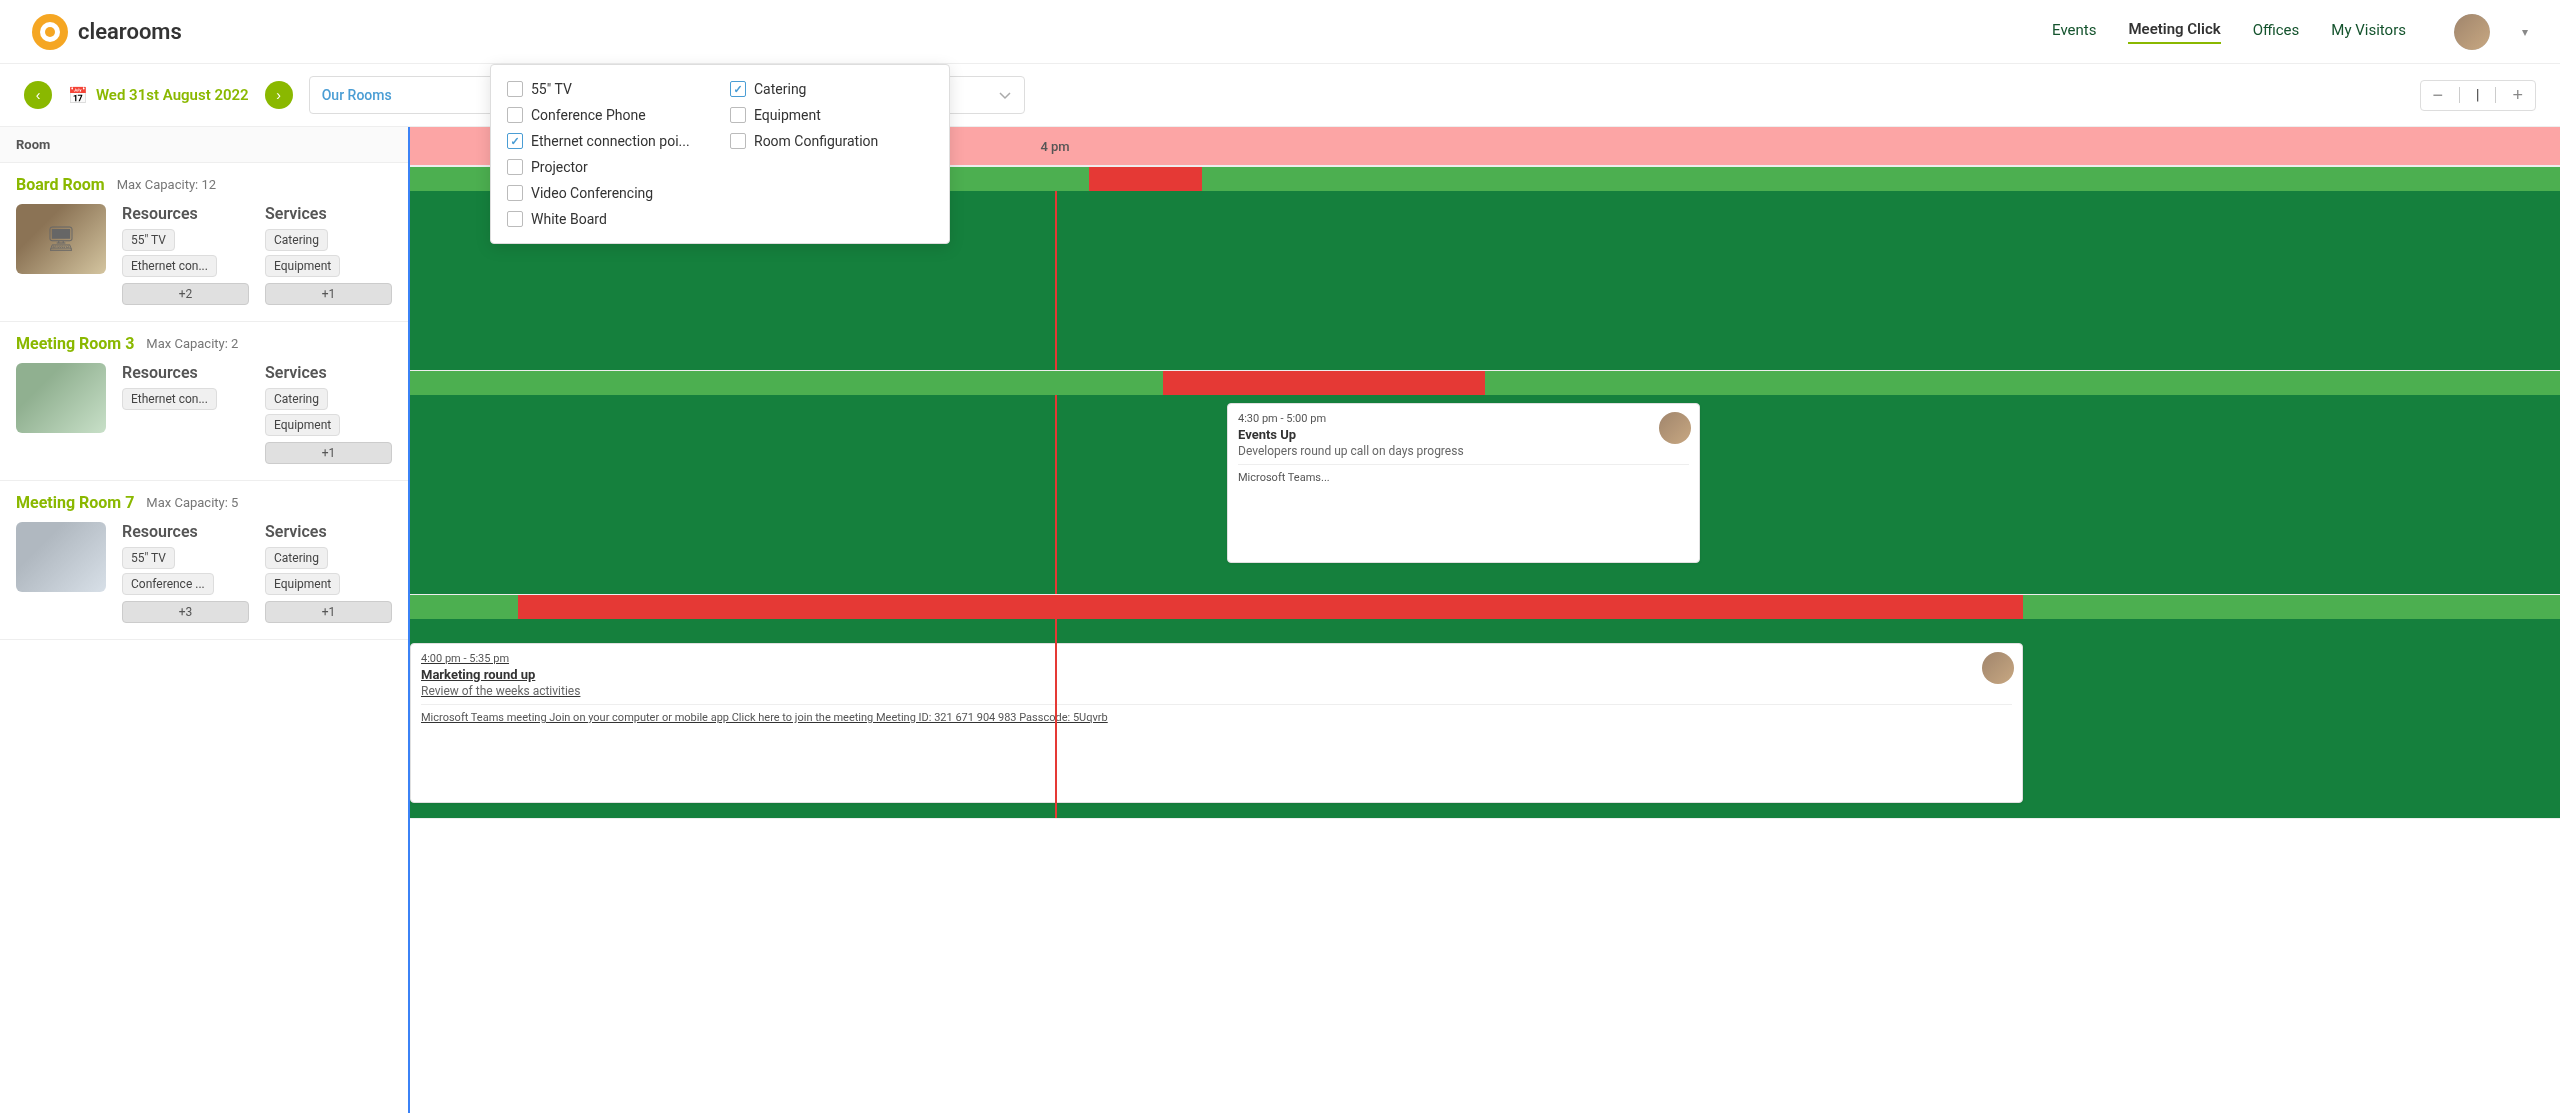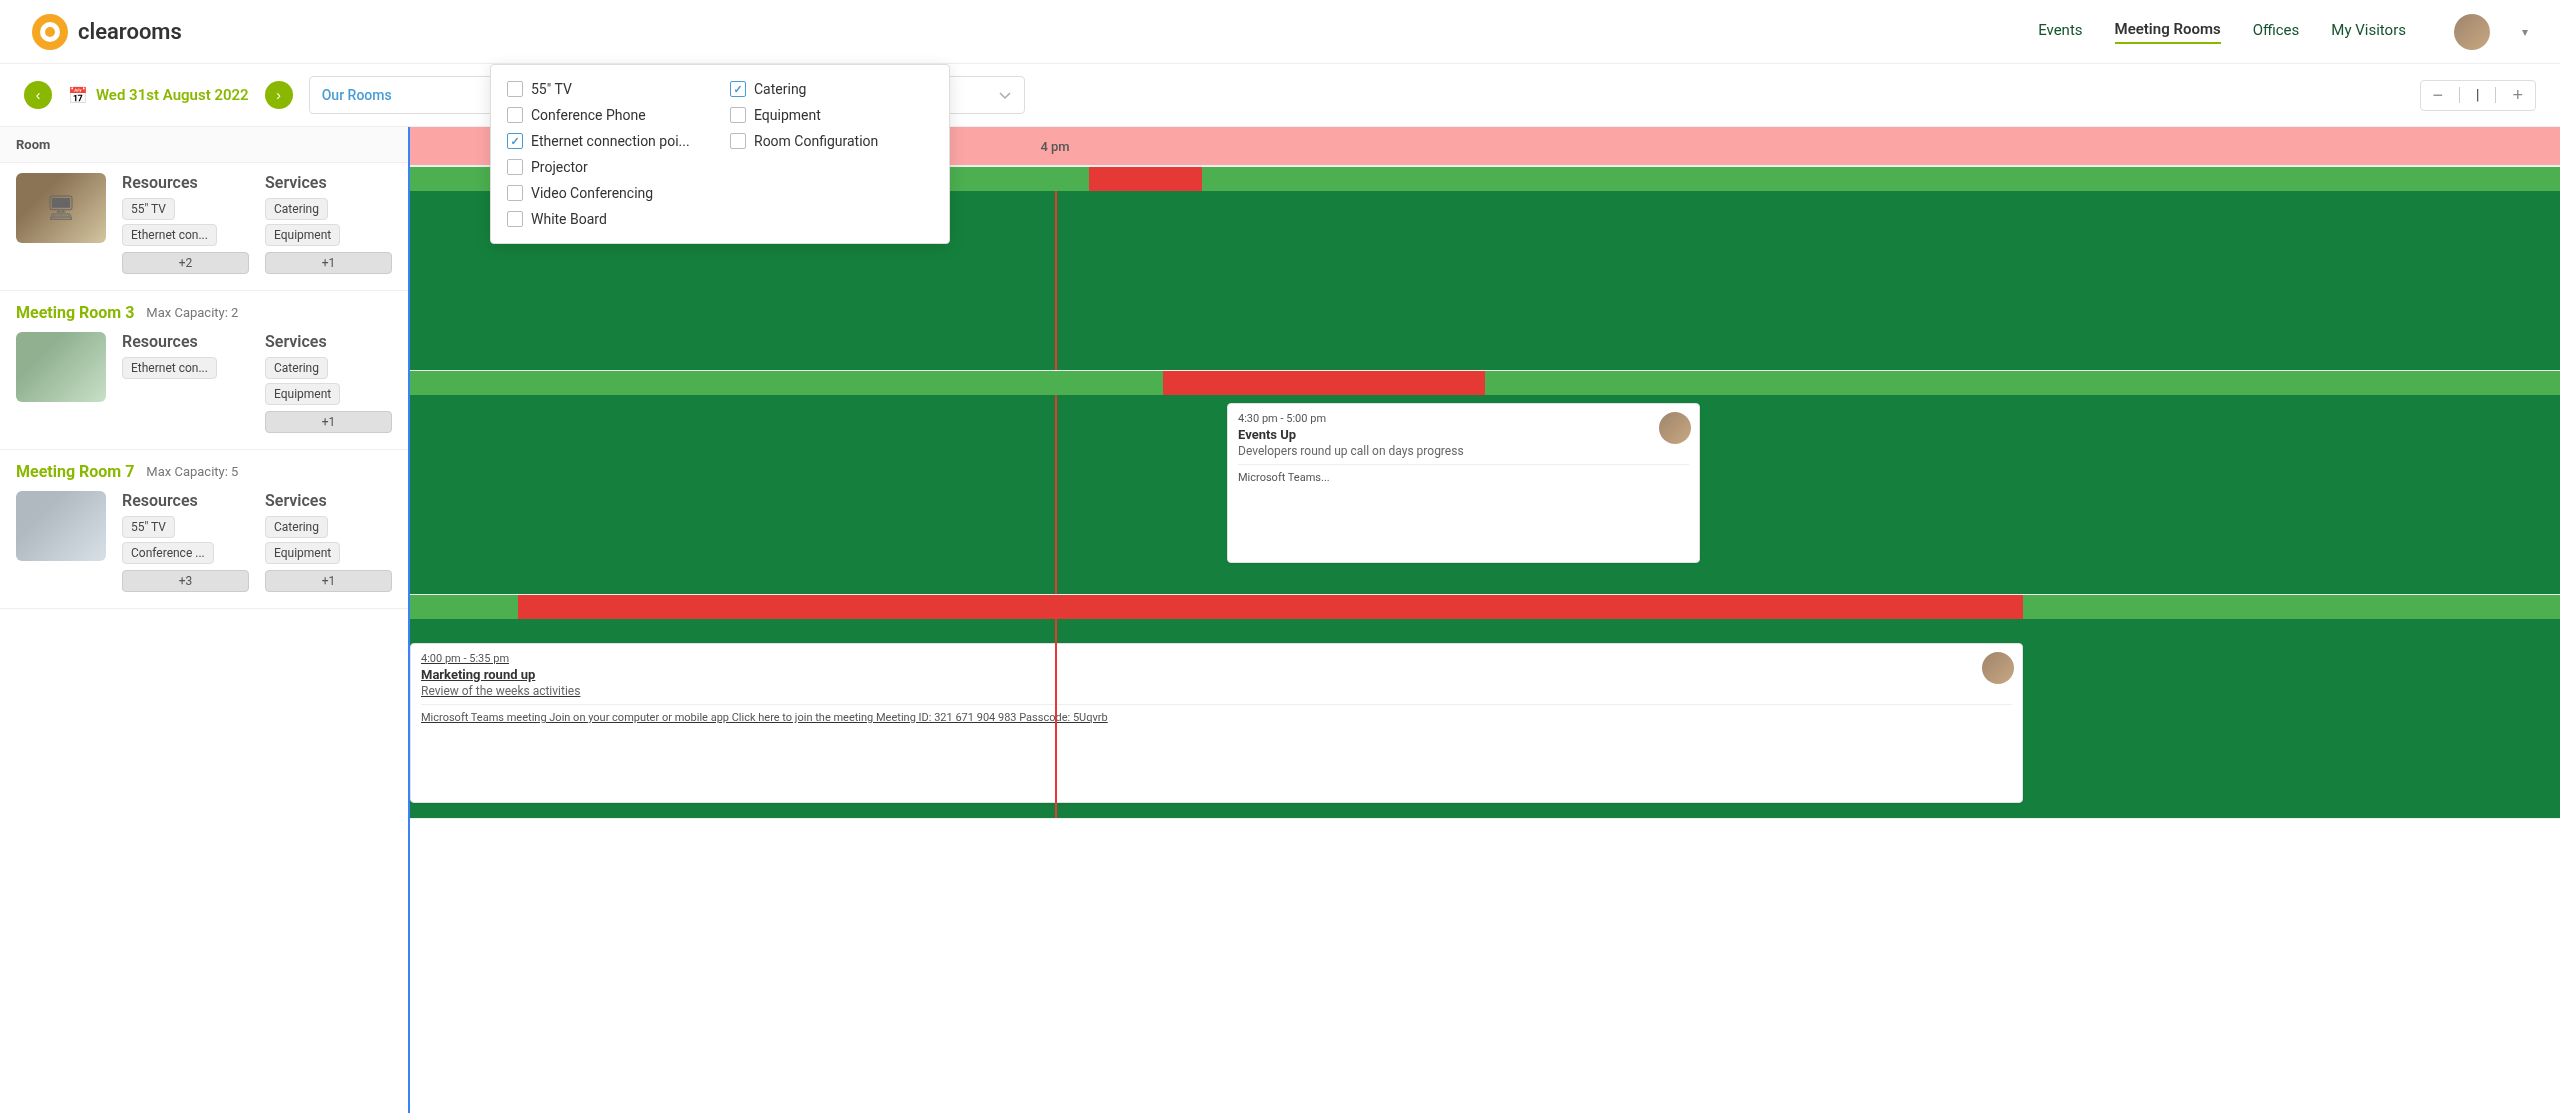--- a/index.html
+++ b/index.html
@@ -371,21 +371,21 @@
   <div class="logo">
     <svg class="logo-icon" viewBox="0 0 36 36">
       <circle cx="18" cy="18" r="18" fill="#f5a623"></circle>
       <circle cx="18" cy="18" r="10" fill="#fff"></circle>
       <circle cx="18" cy="18" r="5" fill="#f5a623"></circle>
     </svg>
     <span class="logo-text">clearooms</span>
   </div>
   <nav class="nav">
     <span class="nav-item">Events</span>
-    <span class="nav-item active">Meeting Rooms</span>
+    <span class="nav-item active">Meeting Click</span>
     <span class="nav-item">Offices</span>
     <span class="nav-item">My Visitors</span>
     <div class="avatar">
       <div class="avatar-img"></div>
     </div>
     <span class="chevron-down">▾</span>
   </nav>
 </header>
 
 <div class="toolbar">
@@ -464,20 +464,24 @@
 </div>
 
 <div class="main">
 
   <div class="left-panel">
     <div class="room-header-row">
       <span>Room</span>
     </div>
 
     <div class="room-card">
+      <div class="room-title-row">
+        <span class="room-name">Board Room</span>
+        <span class="room-capacity">Max Capacity: 12</span>
+      </div>
       <div class="room-details">
         <div class="room-photo photo-boardroom">
           <span class="photo-tv-icon">🖥</span>
         </div>
         <div class="room-meta">
           <div class="meta-cols">
             <div class="meta-col">
               <div class="meta-label">Resources</div>
               <div class="tag">55" TV</div><br>
               <div class="tag">Ethernet con...</div>

